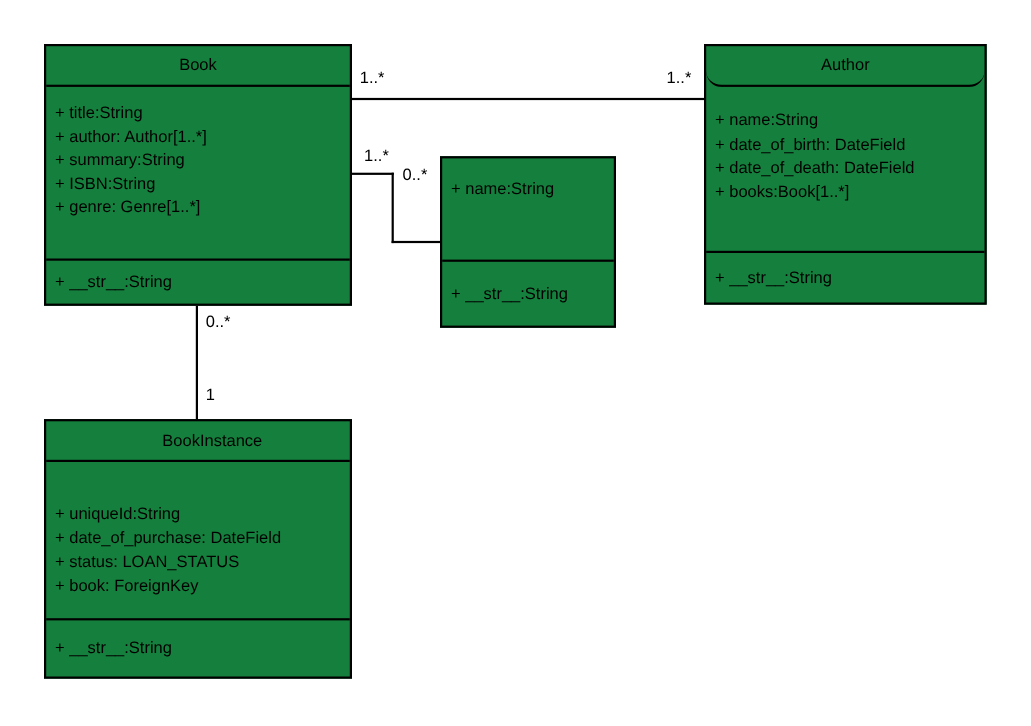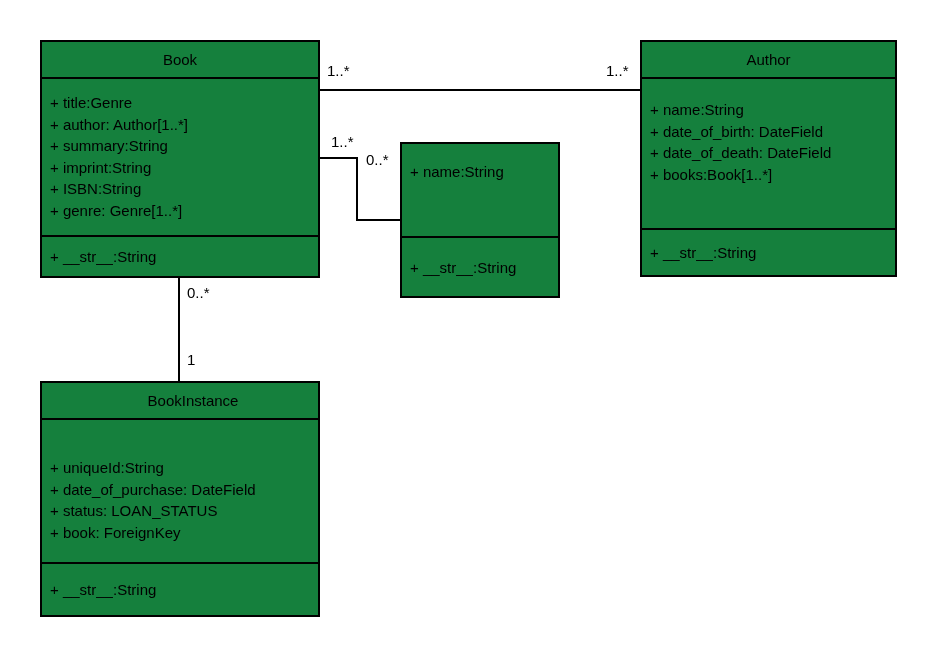--- a/index.html
+++ b/index.html
@@ -66,32 +66,31 @@
   }
 </style>
 </head>
 <body>
 
 <div class="canvas">
 
   <div class="uml-class" style="left:40px; top:40px; width:280px; height:238px;">
     <div class="uml-title" style="flex-basis:37px;">Book</div>
     <div class="uml-attrs" style="padding-top:13px;">
-      <div class="uml-attr-row">+ title:Genre</div>
+      <div class="uml-attr-row">+ title:String</div>
       <div class="uml-attr-row">+ author: Author[1..*]</div>
       <div class="uml-attr-row">+ summary:String</div>
-      <div class="uml-attr-row">+ imprint:String</div>
       <div class="uml-attr-row">+ ISBN:String</div>
       <div class="uml-attr-row">+ genre: Genre[1..*]</div>
     </div>
     <div class="uml-methods" style="flex-basis:41px;">+ __str__:String</div>
   </div>
 
   <div class="uml-class" style="left:640px; top:40px; width:257px; height:237px;">
-    <div class="uml-title" style="flex-basis:37px;">Author</div>
+    <div class="uml-title" style="flex-basis:37px;border-radius:14px;">Author</div>
     <div class="uml-attrs" style="padding-top:20px;">
       <div class="uml-attr-row">+ name:String</div>
       <div class="uml-attr-row">+ date_of_birth: DateField</div>
       <div class="uml-attr-row">+ date_of_death: DateField</div>
       <div class="uml-attr-row">+ books:Book[1..*]</div>
     </div>
     <div class="uml-methods" style="flex-basis:47px;">+ __str__:String</div>
   </div>
 
   <div class="uml-class" style="left:400px; top:142px; width:160px; height:156px;">

